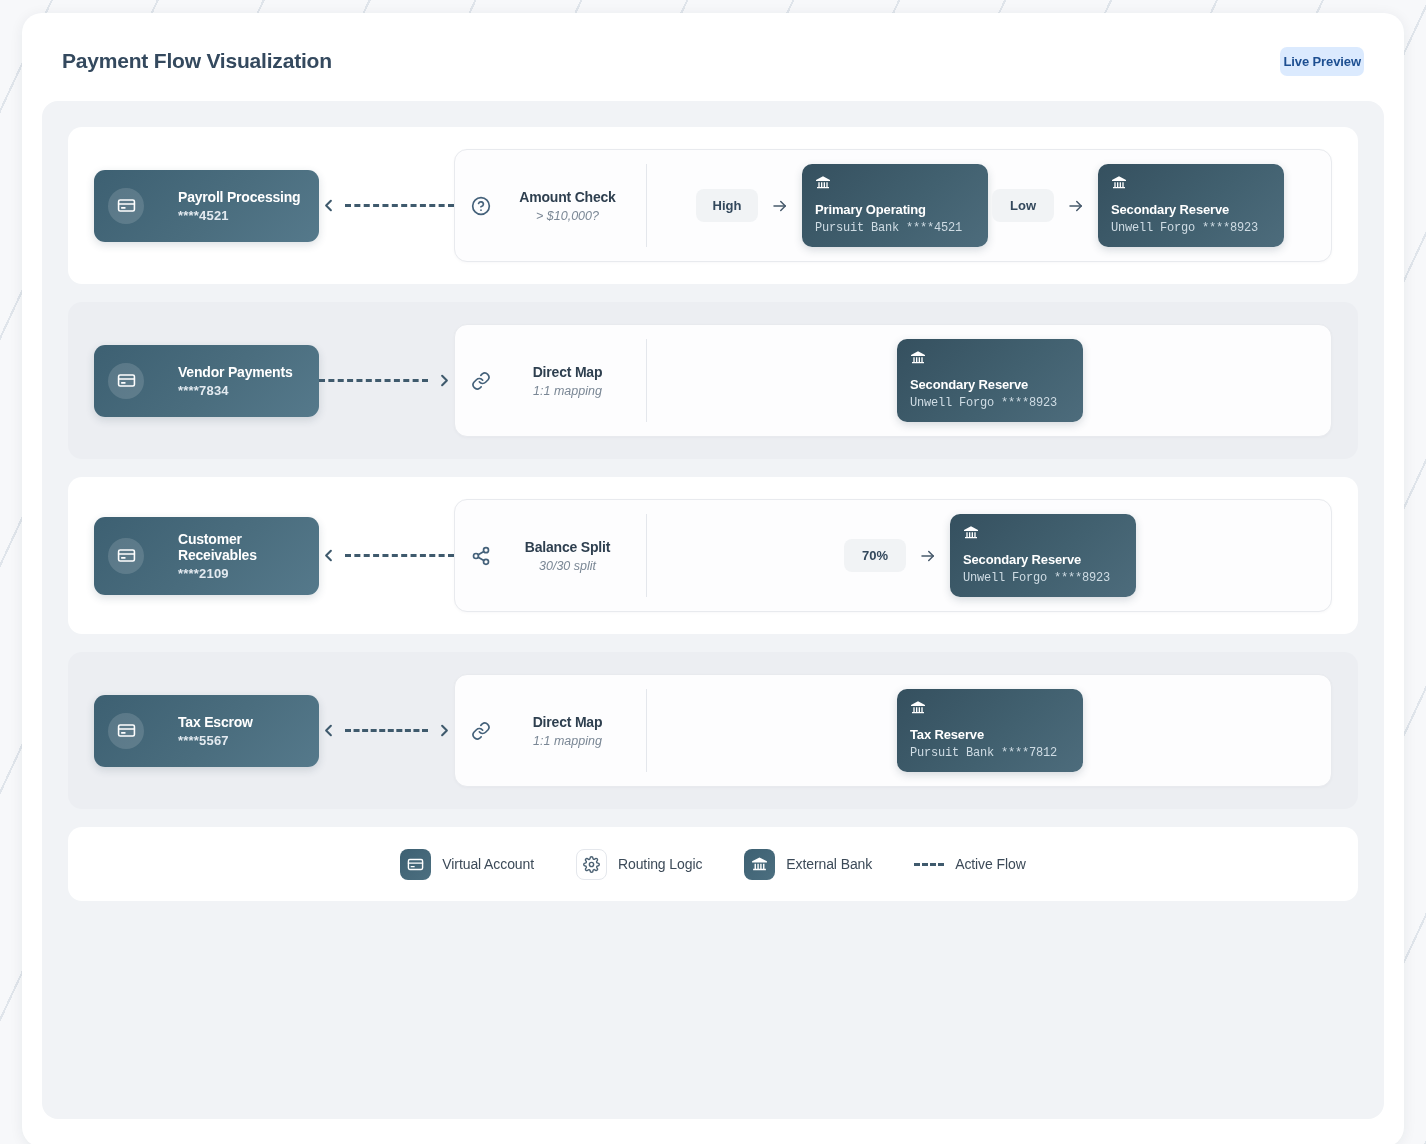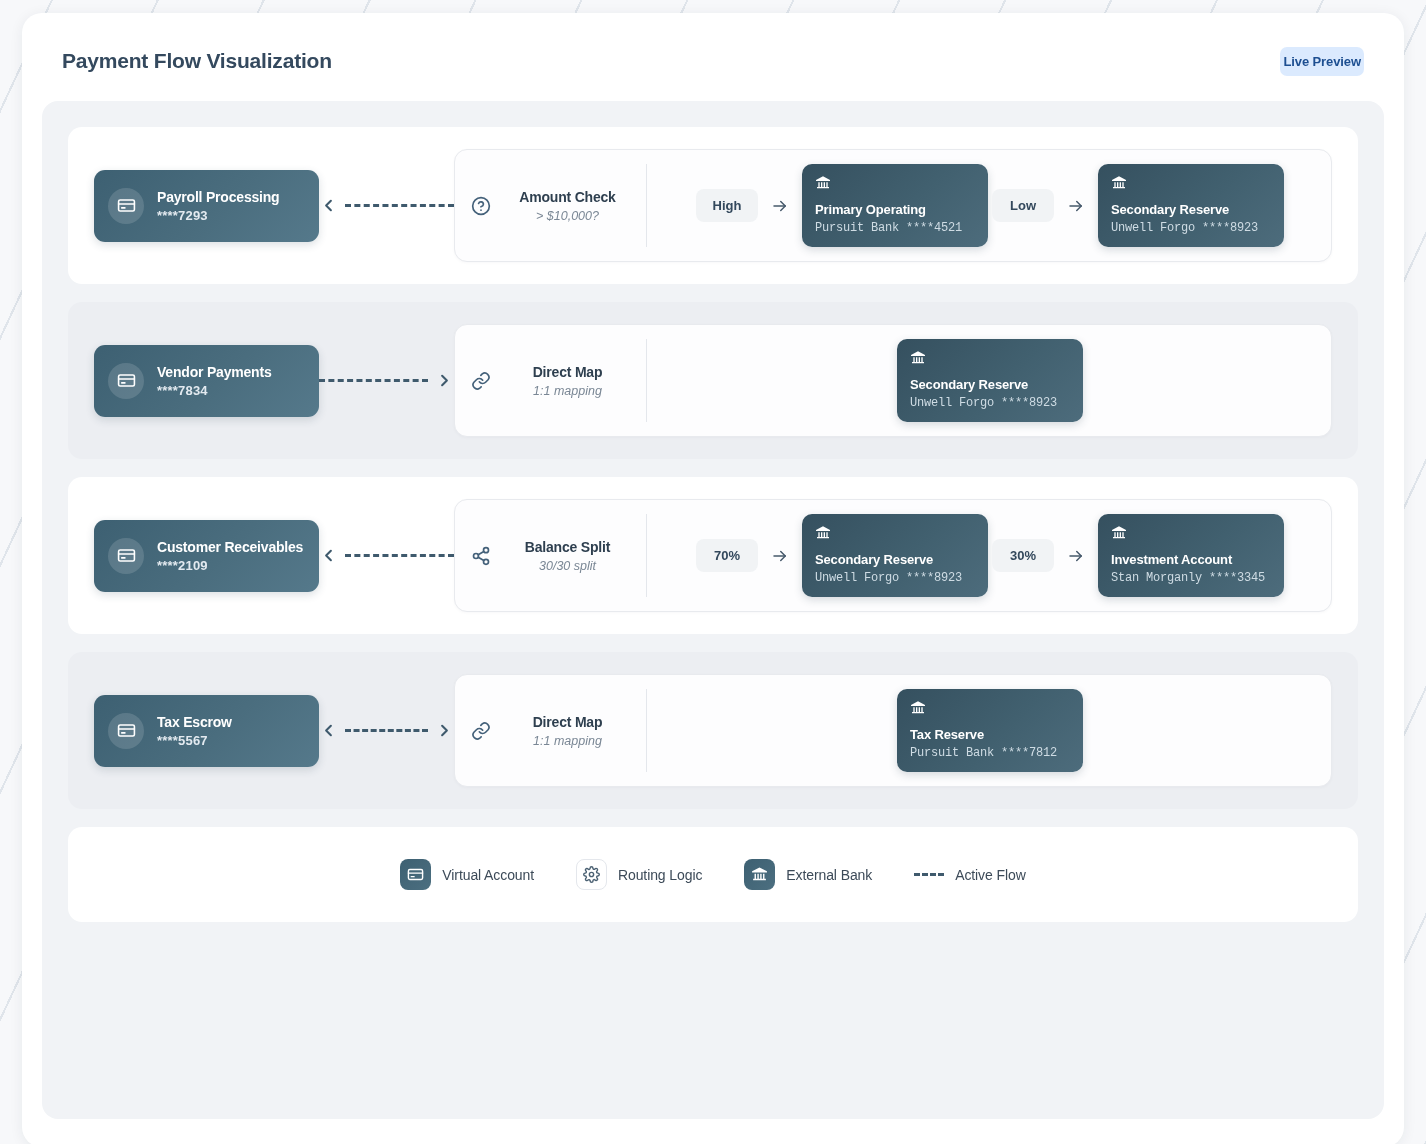--- a/index.html
+++ b/index.html
@@ -92,21 +92,21 @@
     padding: 14px 14px;
     box-shadow: 0 3px 9px rgba(40,60,80,0.16);
   }
   .src-icon-wrap {
     width: 36px; height: 36px;
     flex: 0 0 36px;
     border-radius: 50%;
     background: rgba(255,255,255,0.14);
     display: flex; align-items: center; justify-content: center;
   }
-  .src-text { display: flex; flex-direction: column; gap: 3px; }
+  .src-text { display: flex; flex-direction: column; gap: 3px; margin-left: 21px; }
   .src-name {
     color: #ffffff;
     font-size: 14px;
     font-weight: 700;
     letter-spacing: -0.2px;
   }
   .src-acct {
     color: #e3eaf0;
     font-size: 13px;
     font-weight: 700;
@@ -223,21 +223,21 @@
     color: #cfdce4;
     font-size: 12px;
     font-family: "Liberation Mono", monospace;
     letter-spacing: -0.2px;
   }
 
   
   .legend {
     background: #ffffff;
     border-radius: 14px;
-    height: 95px;
+    height: 74px;
     display: flex;
     align-items: center;
     justify-content: center;
     gap: 42px;
   }
   .legend-item {
     display: flex;
     align-items: center;
     gap: 11px;
   }
@@ -283,21 +283,21 @@
           <div class="source-card">
             <div class="src-icon-wrap">
               <svg width="19" height="19" viewBox="0 0 24 24" fill="none" stroke="#ffffff" stroke-width="2" stroke-linecap="round" stroke-linejoin="round">
                 <rect x="2" y="5" width="20" height="14" rx="2"></rect>
                 <line x1="2" y1="10" x2="22" y2="10"></line>
                 <line x1="6" y1="15" x2="10" y2="15"></line>
               </svg>
             </div>
             <div class="src-text">
               <div class="src-name">Payroll Processing</div>
-              <div class="src-acct">****7293</div>
+              <div class="src-acct">****4521</div>
             </div>
           </div>
           <div class="connector">
             <span class="chev">
               <svg width="19" height="19" viewBox="0 0 24 24" fill="none" stroke="#3f5a6d" stroke-width="2.6" stroke-linecap="round" stroke-linejoin="round">
                 <polyline points="15 18 9 12 15 6"></polyline>
               </svg>
             </span>
             <span class="dash-line"></span>
           </div>
@@ -450,36 +450,20 @@
                   </svg>
                 </span>
                 <div class="dest-card">
                   <div class="dest-icon"><svg width="16" height="16" viewBox="0 0 24 24" fill="#ffffff">
                       <path d="M12 2 1.5 7.4v1.6h21V7.4L12 2zm-7 9v7H3v2h18v-2h-2v-7h-2v7h-2v-7h-2v7h-2v-7H9v7H7v-7H5z"></path>
                     </svg></div>
                   <div class="dest-name">Secondary Reserve</div>
                   <div class="dest-bank">Unwell Forgo ****8923</div>
                 </div>
               </div>
-              <div class="branch">
-                <div class="branch-badge">30%</div>
-         <span class="branch-arrow">
-                  <svg width="18" height="18" viewBox="0 0 24 24" fill="none" stroke="#46596b" stroke-width="2" stroke-linecap="round" stroke-linejoin="round">
-                    <line x1="4" y1="12" x2="19" y2="12"></line>
-                    <polyline points="13 6 19 12 13 18"></polyline>
-                  </svg>
-                </span>
-                <div class="dest-card">
-                  <div class="dest-icon"><svg width="16" height="16" viewBox="0 0 24 24" fill="#ffffff">
-                      <path d="M12 2 1.5 7.4v1.6h21V7.4L12 2zm-7 9v7H3v2h18v-2h-2v-7h-2v7h-2v-7h-2v7h-2v-7H9v7H7v-7H5z"></path>
-                    </svg></div>
-                  <div class="dest-name">Investment Account</div>
-                  <div class="dest-bank">Stan Morganly ****3345</div>
-                </div>
-              </div>
             </div>
           </div>
         </div>
         <div class="flow-row plain">
           <div class="source-card">
             <div class="src-icon-wrap">
               <svg width="19" height="19" viewBox="0 0 24 24" fill="none" stroke="#ffffff" stroke-width="2" stroke-linecap="round" stroke-linejoin="round">
                 <rect x="2" y="5" width="20" height="14" rx="2"></rect>
                 <line x1="2" y1="10" x2="22" y2="10"></line>
                 <line x1="6" y1="15" x2="10" y2="15"></line>

